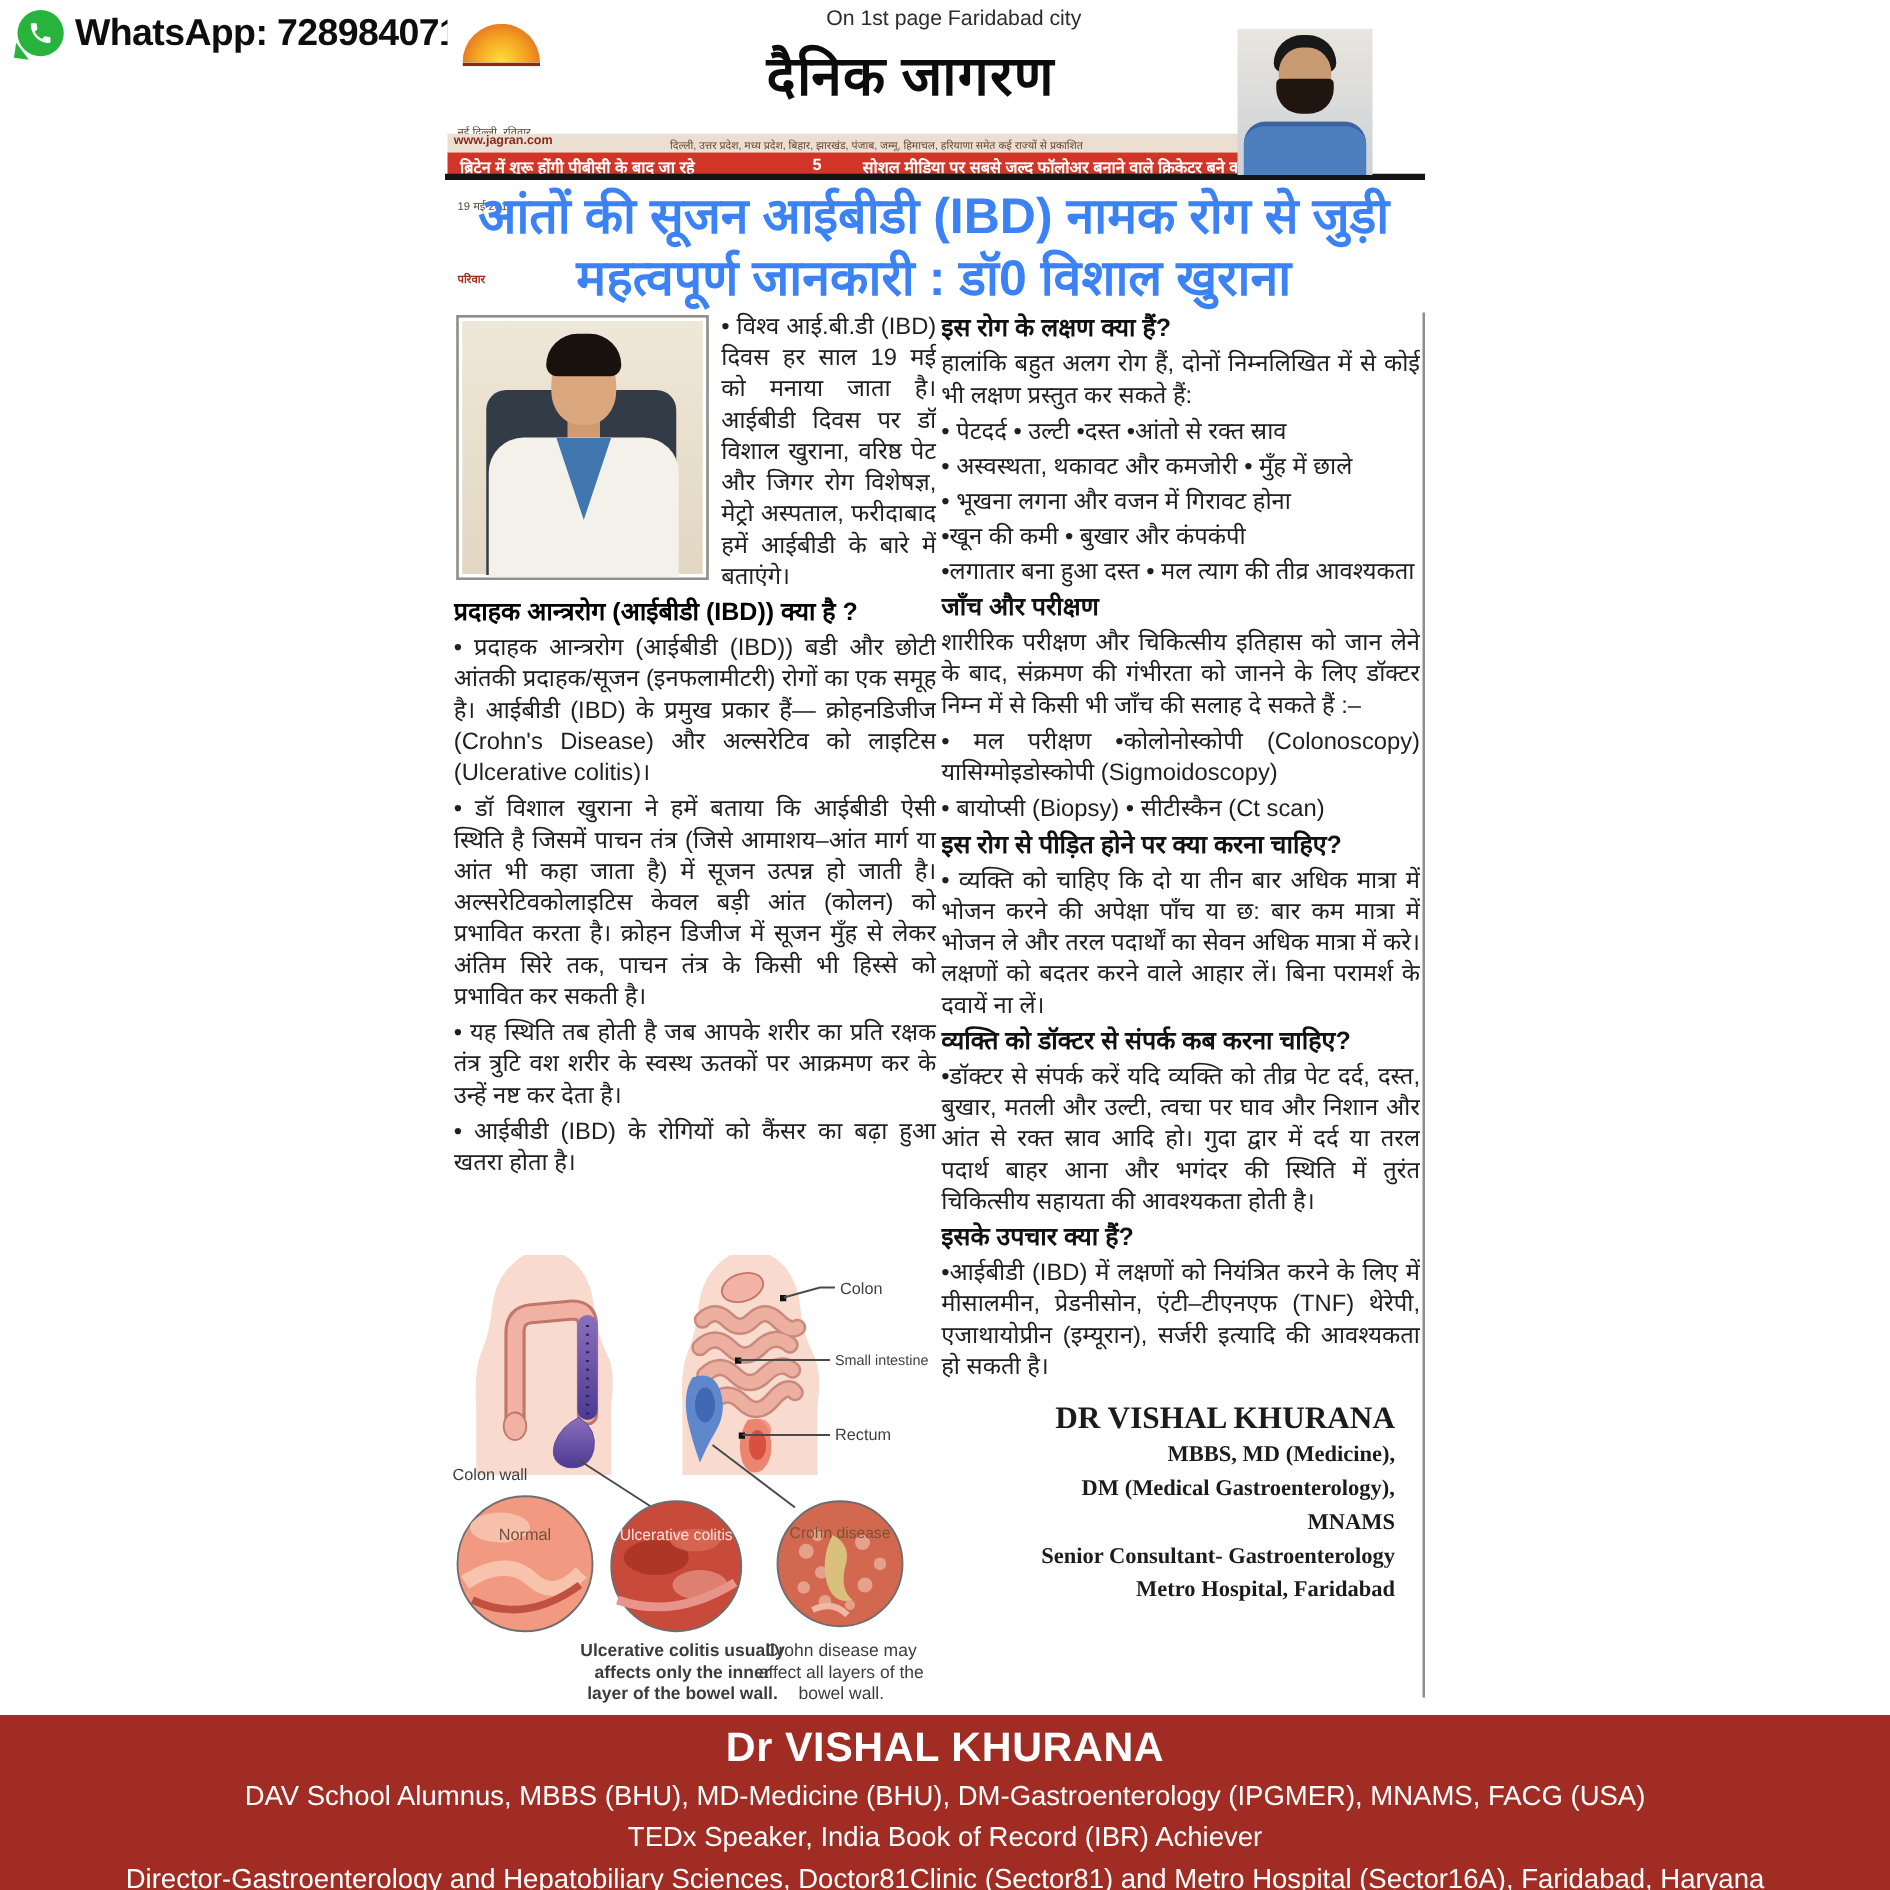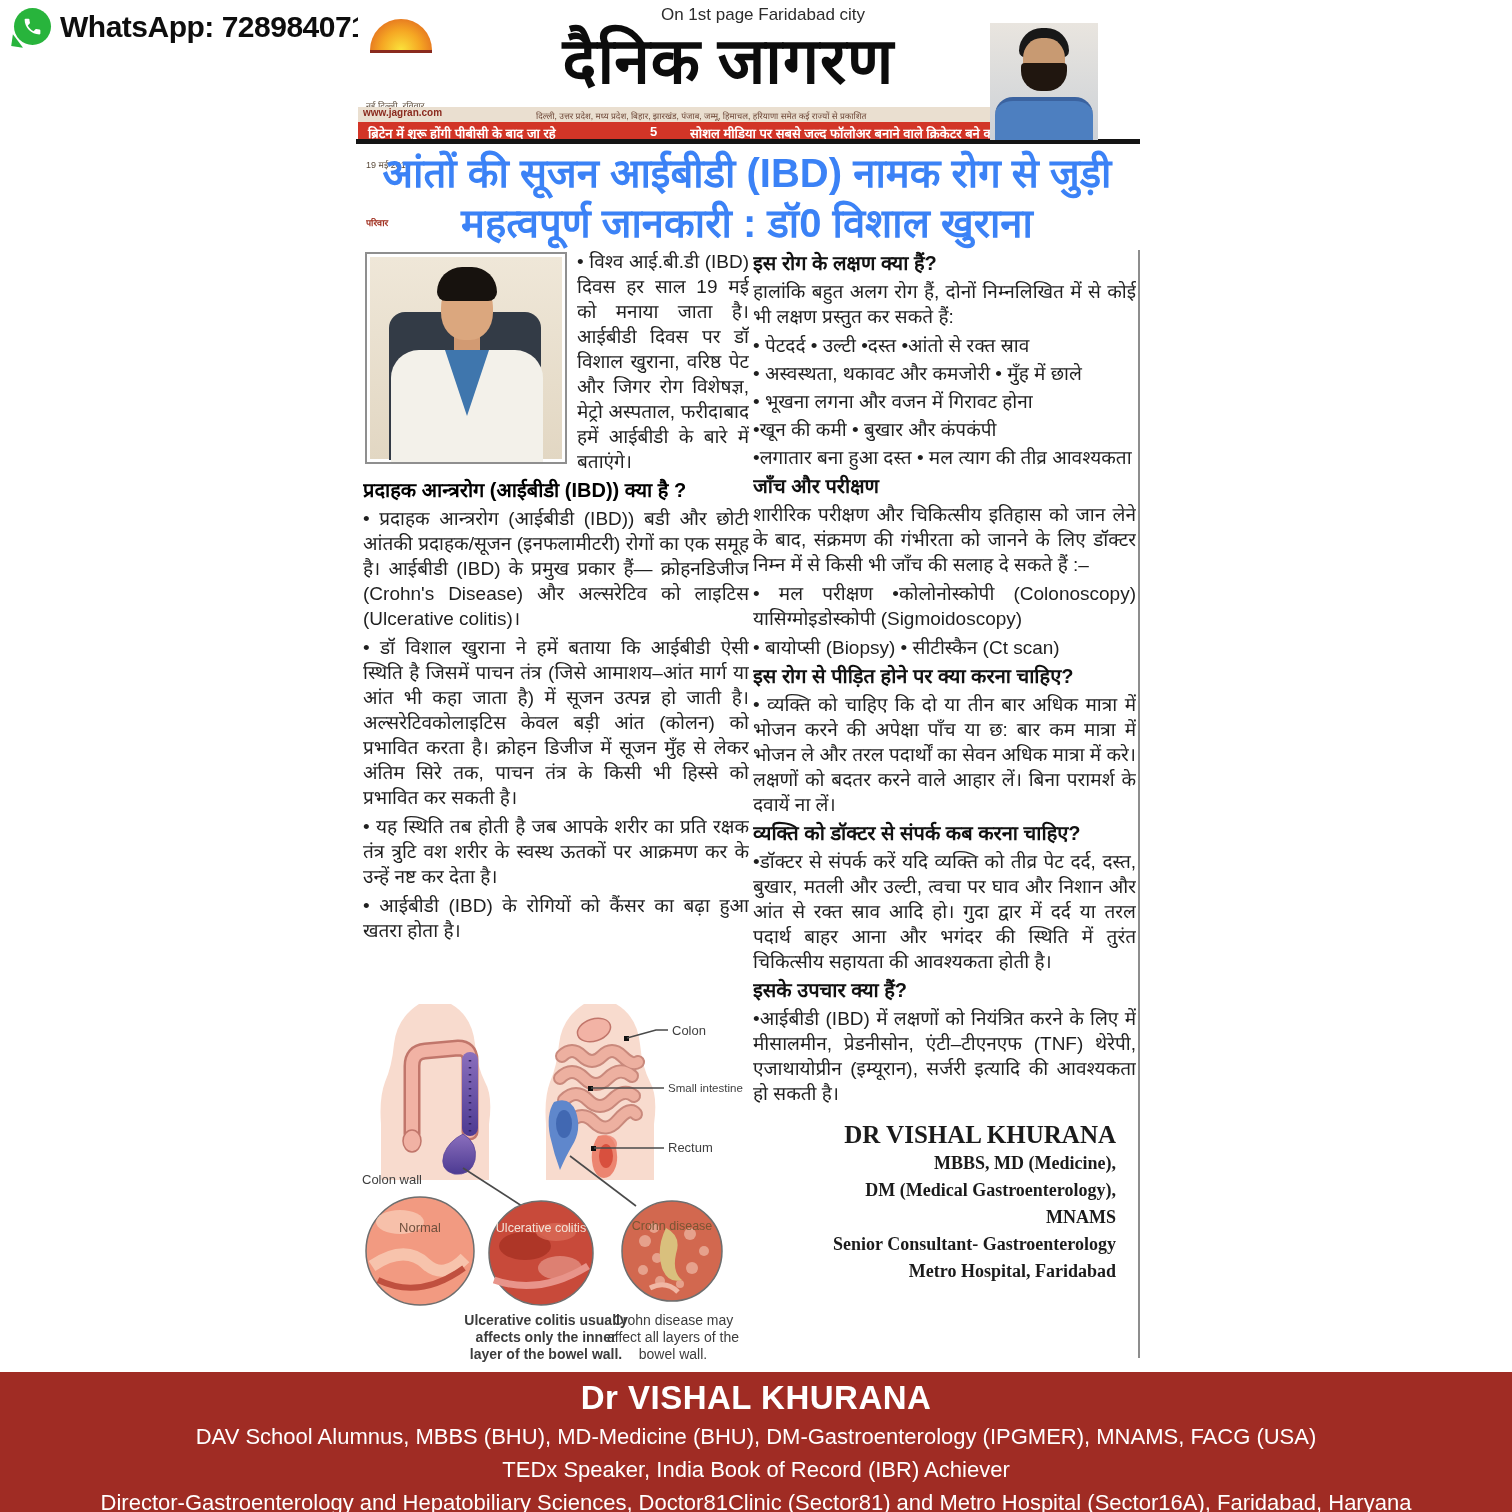--- a/index.html
+++ b/index.html
@@ -20,21 +20,21 @@
   .masthead{position:absolute;left:358px;top:3px;width:742px;height:137px;background:#fff;}
   .logo{position:absolute;left:2px;top:14px;width:96px;height:90px;}
   .sun{width:62px;height:31px;margin:2px 0 3px 10px;border-radius:62px 62px 0 0;
        background:radial-gradient(circle at 50% 100%, #fbe33b 0%, #f5a623 45%, #d94f1e 100%);
        border-bottom:3px solid #8a2a1e;}
   .logo-lines{font-size:9px;line-height:10.5px;color:#5a4a3a;padding-left:6px;}
   .logo-lines span{display:block;white-space:nowrap;overflow:hidden;margin-top:48px;}
   .logo-lines span:nth-child(3){color:#a03020;font-weight:bold;}
   .tagline{position:absolute;left:235px;top:2px;width:340px;text-align:center;font-size:17px;color:#2c2c2c;}
   .np-title{position:absolute;left:98px;top:14px;width:545px;text-align:center;
-            font-size:64px;line-height:90px;font-weight:900;color:#0c0c0c;
+            font-size:44px;line-height:90px;font-weight:900;color:#0c0c0c;
             font-family:"Liberation Serif",serif;letter-spacing:1px;}
   .strip-beige{position:absolute;left:0;top:104px;width:737px;height:15px;background:#eadfd0;}
   .website{position:absolute;left:5px;top:0;color:#8a2a1e;font-weight:bold;font-size:10px;}
   .editions{position:absolute;left:178px;top:3px;right:8px;color:#6b4434;font-size:8.5px;
             white-space:nowrap;overflow:hidden;}
   .strip-red{position:absolute;left:0;top:119px;width:737px;height:21px;background:#d23527;overflow:hidden;}
   .strip-red::after{content:"";position:absolute;right:-8px;top:0;width:70px;height:21px;
             background:#9fb7d8;transform:skewX(-30deg);}
   .strip-red span{position:absolute;top:2px;color:#fff;font-size:13px;font-weight:bold;white-space:nowrap;}
   .sl{left:10px;} .slp{left:292px;font-size:15px;top:1px;}

